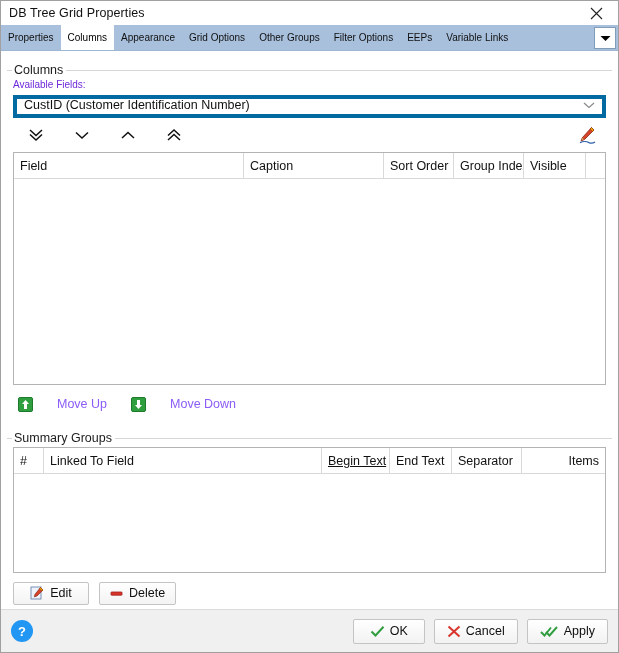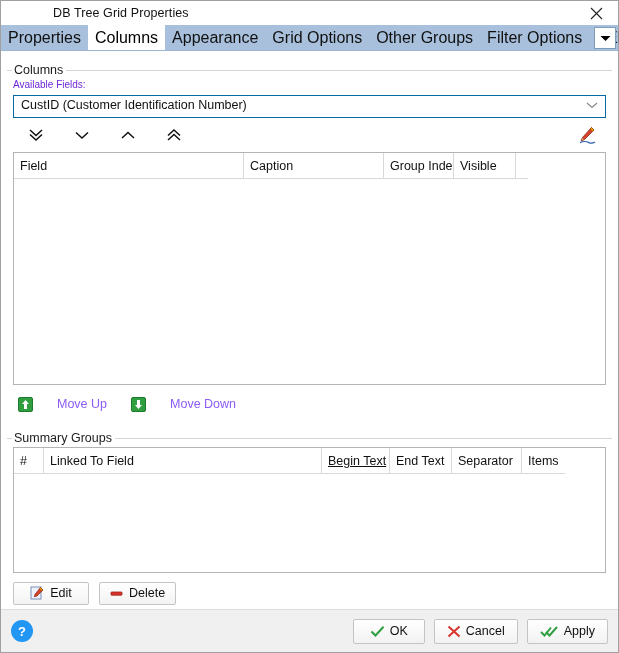--- a/index.html
+++ b/index.html
@@ -28,21 +28,20 @@
 
   
   .titlebar {
     height: 24px;
     min-height: 24px;
     background: #ffffff;
     display: flex;
     align-items: center;
     padding-left: 8px;
     position: relative;
-    margin-left: 44px;
   }
   .title-text {
     font-size: 12.5px;
     color: #111111;
     letter-spacing: 0.1px;
   }
   .close-btn {
     position: absolute;
     right: 0;
     top: 0;
@@ -62,21 +61,21 @@
     background: #a8c0dc;
     display: flex;
     align-items: stretch;
     position: relative;
     border-bottom: 1px solid #9fb6d2;
   }
   .tab {
     display: flex;
     align-items: center;
     padding: 0 7px;
-    font-size: 16px;
+    font-size: 10px;
     color: #101010;
     background: transparent;
     cursor: default;
     white-space: nowrap;
   }
   .tab.active {
     background: #ffffff;
     color: #000000;
   }
   .tab-overflow {
@@ -141,21 +140,21 @@
   .field-label {
     font-size: 10px;
     color: #6d28d9;
     margin-bottom: 5px;
   }
 
   
   .combo {
     height: 23px;
     box-sizing: border-box;
-    border: 1px solid #0369a1;
+    border: 4px solid #0369a1;
     background: #ffffff;
     display: flex;
     align-items: center;
     padding: 0 0 4px 7px;
     position: relative;
     cursor: default;
   }
   .combo-value {
     flex: 1;
     font-size: 12.5px;
@@ -195,21 +194,21 @@
     align-items: center;
     justify-content: center;
     cursor: default;
   }
 
   
   .grid {
     border: 1px solid #b4b4b4;
     background: #ffffff;
     display: flex;
-    flex-direction: row;
+    flex-direction: column;
     min-height: 0;
     flex: 1;
   }
   .grid-head {
     display: flex;
     height: 25px;
     min-height: 25px;
     border-bottom: 1px solid #d9d9d9;
     background: #ffffff;
   }
@@ -407,20 +406,21 @@
               <path d="M5.2 16.8 L6.5 13.5 L8.3 15.3 Z" fill="#f7d98a" stroke="#8c2414" stroke-width="0.5"></path>
               <path d="M4 18.6 Q9 16.4 13 18.6 Q16 20 19 18" stroke="#2d5fa8" stroke-width="1.2" fill="none"></path>
             </svg>
           </div>
         </div>
 
         <div class="grid">
           <div class="grid-head">
             <div class="gh" style="width:230px;">Field</div>
             <div class="gh" style="width:140px;">Caption</div>
+            <div class="gh" style="width:70px;">Sort Order</div>
             <div class="gh" style="width:70px;">Group Index</div>
             <div class="gh" style="width:62px;">Visible</div>
             <div class="gh last" style="flex:1;"></div>
           </div>
           <div class="grid-body"></div>
         </div>
 
         <div class="move-row">
           <div class="flatbtn">
             <svg class="ico" width="15" height="15" viewBox="0 0 15 15">

